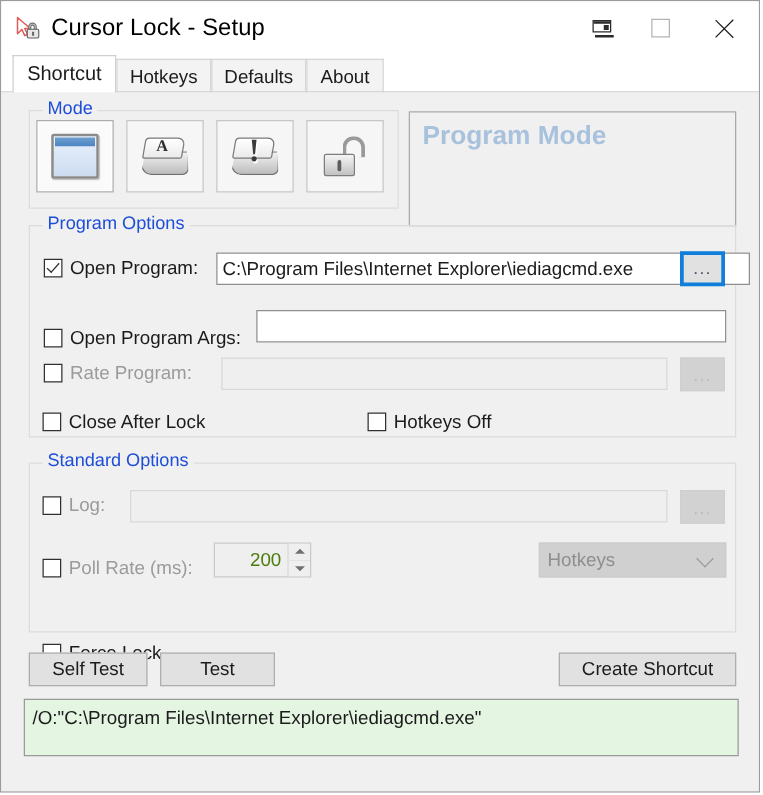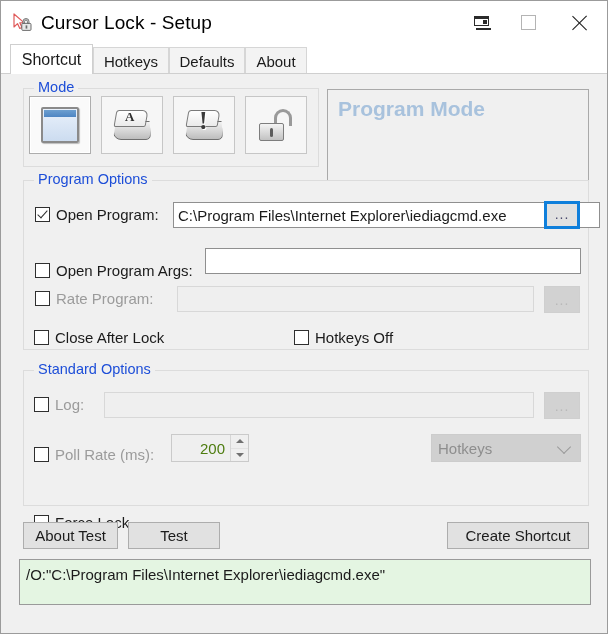--- a/index.html
+++ b/index.html
@@ -628,20 +628,20 @@
     <div class="combo" style="left:430px; top:360px; width:150px; height:28px;">
       <span>Hotkeys</span>
       <span class="chev"></span>
     </div>
 
     <div class="cb-row" style="left:33px; top:392px;margin-top:48px;">
       <span class="checkbox"></span>
       <span class="cb-label">Force Lock</span>
     </div>
 
-    <button class="pushbtn" style="left:22px; top:448px; width:95px; height:27px;">About Test</button>
+    <button class="pushbtn" style="left:22px; top:448px; width:95px; height:27px;">Self Test</button>
     <button class="pushbtn" style="left:127px; top:448px; width:92px; height:27px;">Test</button>
     <button class="pushbtn" style="left:446px; top:448px; width:142px; height:27px;">Create Shortcut</button>
 
     <div class="cmdbar" style="left:18px; top:485px; width:572px; height:46px;">/O:"C:\Program Files\Internet Explorer\iediagcmd.exe"</div>
 
   </div>
 </div>
 
 </body></html>

